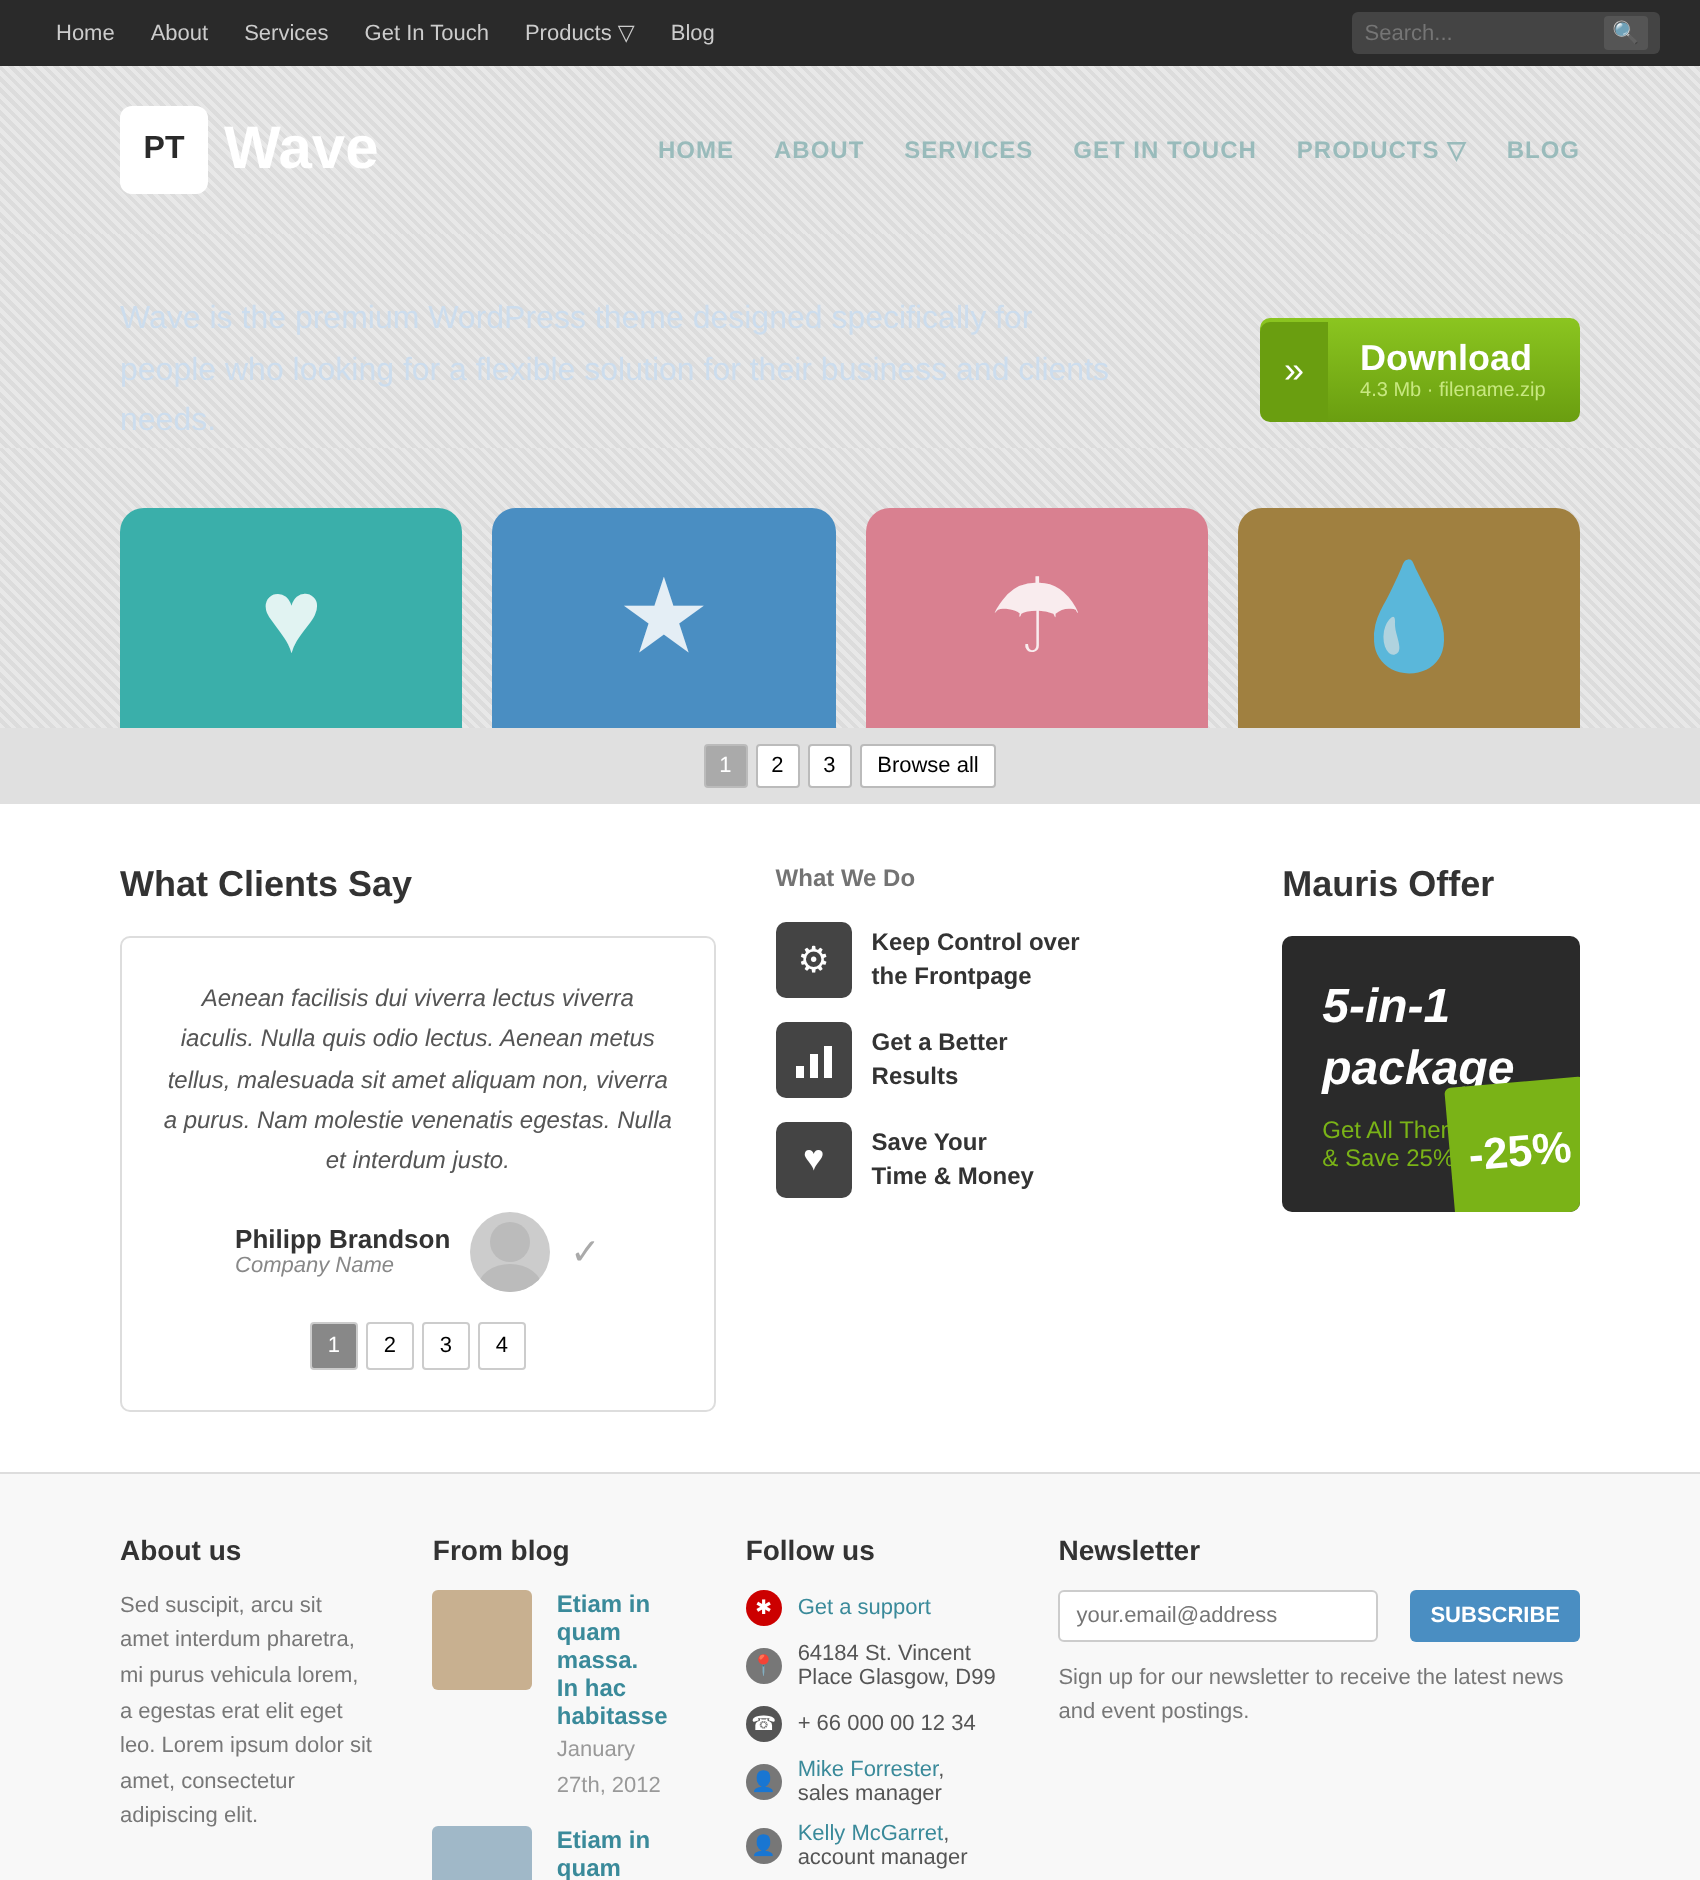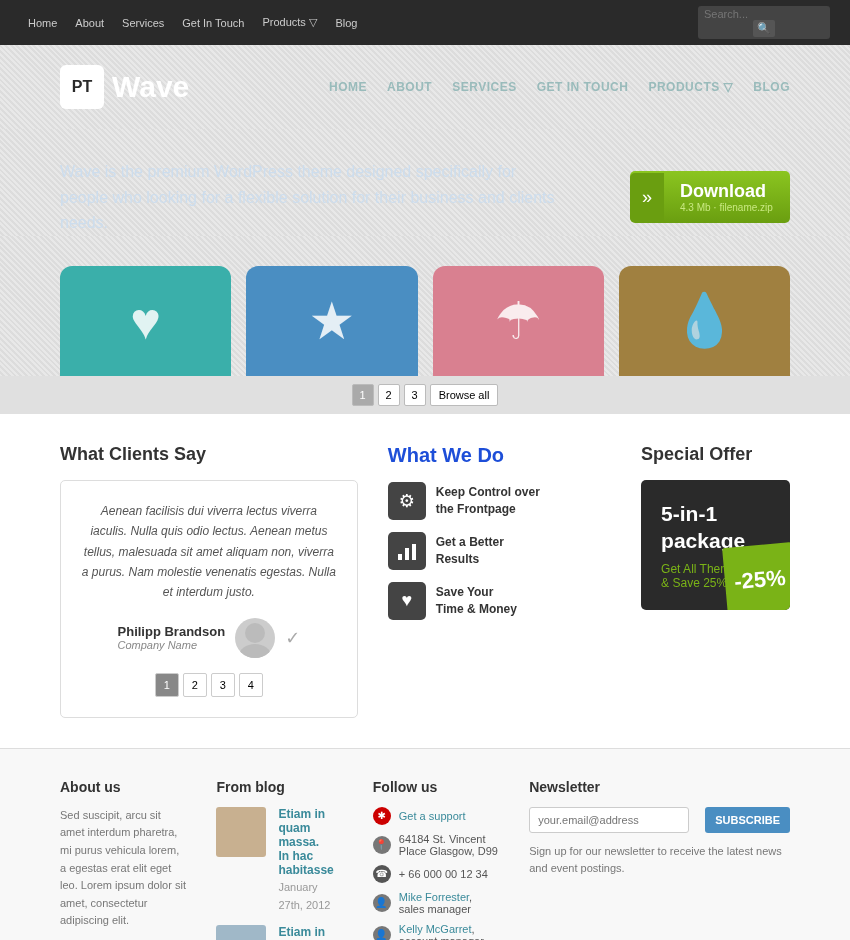--- a/index.html
+++ b/index.html
@@ -20,21 +20,20 @@
       font-size: 11px;
       padding: 3px 8px;
       border-radius: 3px;
     }
     .top-nav-search {
       display: flex;
       align-items: center;
       background: #444;
       border-radius: 3px;
       padding: 2px 6px;
-      flex-direction: column;
     }
     .top-nav-search input {
       background: transparent;
       border: none;
       outline: none;
       color: #aaa;
       font-size: 11px;
       width: 120px;
     }
     .top-nav-search button {
@@ -231,21 +230,21 @@
       border: 1px solid #ccc;
       background: white;
       cursor: pointer;
       font-size: 11px;
       border-radius: 2px;
     }
     .testimonial-dots button.active { background: #888; color: white; }
 
     
     .what-we-do { flex: 1.5; }
-    .what-we-do h2 { font-size: 20px; color: #1d4ed8; margin-bottom: 15px; }
+    .what-we-do h2 { font-size: 12px; color: #737373; margin-bottom: 15px; }
     .service-item {
       display: flex;
       align-items: center;
       gap: 10px;
       margin-bottom: 12px;
     }
     .service-icon {
       width: 38px;
       height: 38px;
       background: #444;
@@ -264,21 +263,21 @@
     .special-offer h2 { font-size: 18px; color: #333; margin-bottom: 15px; }
     .offer-box {
       background: #2a2a2a;
       border-radius: 5px;
       padding: 20px;
       color: white;
       position: relative;
       overflow: hidden;
       min-height: 130px;
     }
-    .offer-title { font-size: 21px; font-weight: bold; line-height: 1.3; }
+    .offer-title { font-size: 24px; font-weight: bold; line-height: 1.3; font-style: italic; }
     .offer-subtitle { font-size: 12px; color: #7ab317; margin-top: 8px; }
     .offer-badge {
       position: absolute;
       bottom: -5px;
       right: -5px;
       background: #7ab317;
       color: white;
       font-size: 22px;
       font-weight: bold;
       width: 70px;
@@ -463,21 +462,21 @@
       </div>
       <div class="service-text">Get a Better<br>Results</div>
     </div>
     <div class="service-item">
       <div class="service-icon">♥</div>
       <div class="service-text">Save Your<br>Time &amp; Money</div>
     </div>
   </div>
 
   <div class="special-offer">
-    <h2>Special Offer</h2>
+    <h2>Mauris Offer</h2>
     <div class="offer-box">
       <div class="offer-title">5-in-1<br>package</div>
       <div class="offer-subtitle">Get All Themes<br>&amp; Save 25%</div>
       <div class="offer-badge">-25%</div>
     </div>
   </div>
 
 </div>
 
 <div class="footer">

